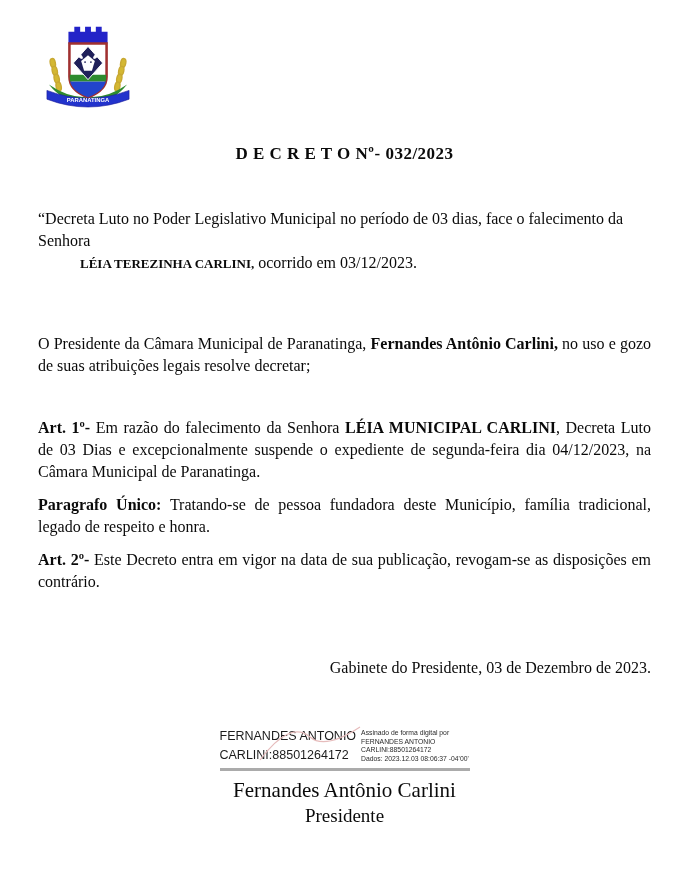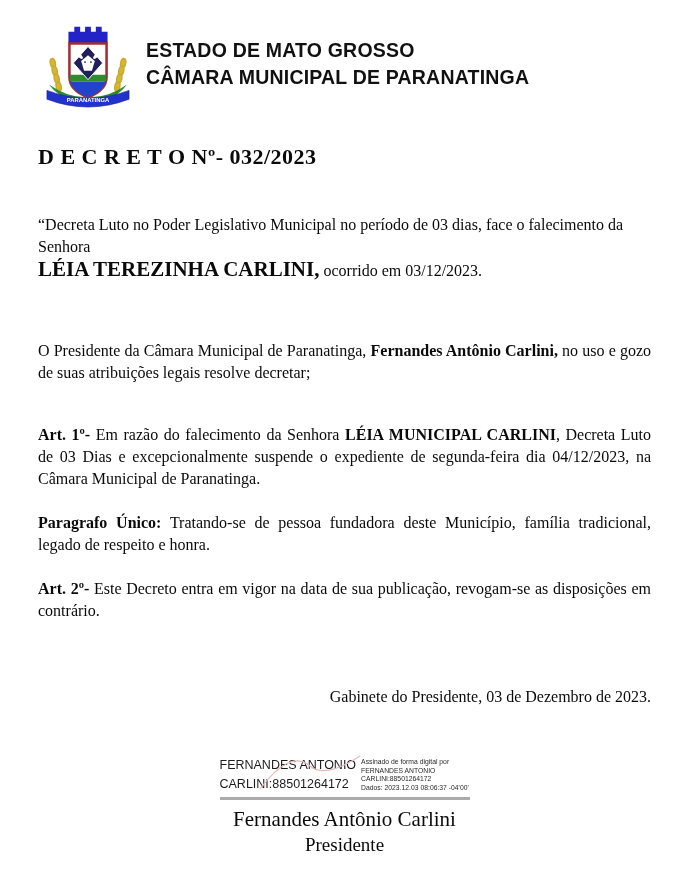--- a/index.html
+++ b/index.html
@@ -15,34 +15,34 @@
   .crest{width:100px;height:88px;flex:0 0 auto;}
   .header-titles{
     margin-left:8px;
     font-family:"Liberation Sans","DejaVu Sans",sans-serif;
     font-weight:bold;font-size:19.5px;line-height:27px;color:#111;
     letter-spacing:.2px;
   }
 
   
   .decree-title{
-    margin-top:36px;text-align:left;
-    font-weight:bold;font-size:22px;letter-spacing:.5px;
+    margin-top:36px;text-align:center;
+    font-weight:bold;font-size:17px;letter-spacing:.5px;
   }
 
   
   .summary{margin-top:44px;line-height:22px;}
-  .summary b{font-size:21px;}
+  .summary b{font-size:13px;margin-left:42px;}
 
   
   .para{text-align:justify;line-height:22px;margin:0;}
   .preamble{margin-top:58px;}
   .decreta-heading{margin-top:60px;font-weight:bold;letter-spacing:.5px;}
   .art-first{margin-top:40px;}
-  .art{margin-top:22px;}
+  .art{margin-top:11px;}
 
   
   .closing{margin-top:64px;text-align:right;line-height:22px;}
 
   
   .sig-block{margin:48px auto 0 auto;width:250px;position:relative;}
   .sig-flourish{position:absolute;left:30px;top:-12px;pointer-events:none;}
   .sig-row{display:flex;align-items:flex-start;}
   .sig-digital-name{
     font-family:"Liberation Sans","DejaVu Sans",sans-serif;
@@ -100,24 +100,20 @@
         <polygon points="50,36 57,42 54,52 46,52 43,42" fill="#ffffff"></polygon>
         <path d="M43,40 Q38,37 39,33 Q44,35 45,39 Z" fill="#ffffff"></path>
         <path d="M57,40 Q62,37 61,33 Q56,35 55,39 Z" fill="#ffffff"></path>
         <circle cx="47" cy="43" r="0.9" fill="#20205a"></circle>
         <circle cx="53" cy="43" r="0.9" fill="#20205a"></circle>
       </g>
 
       <path d="M8,72 Q50,88 92,72 L92,81 Q50,97 8,81 Z" fill="#2233cc" stroke="#1a1a99" stroke-width="0.6"></path>
       <text x="50" y="83.5" text-anchor="middle" font-size="6" font-family="Liberation Sans, sans-serif" fill="#ffffff" font-weight="bold">PARANATINGA</text>
     </svg>
-    <div class="header-titles">
-      <div>ESTADO DE MATO GROSSO</div>
-      <div>CÂMARA MUNICIPAL DE PARANATINGA</div>
-    </div>
   </div>
 
   <div class="decree-title">D E C R E T O Nº- 032/2023</div>
 
   <p class="summary">
     <span>“Decreta Luto no Poder Legislativo Municipal no período de 03 dias, face o falecimento da Senhora</span><br>
     <b>LÉIA TEREZINHA CARLINI,</b><span> ocorrido em 03/12/2023.</span>
   </p>
 
   <p class="para preamble">

